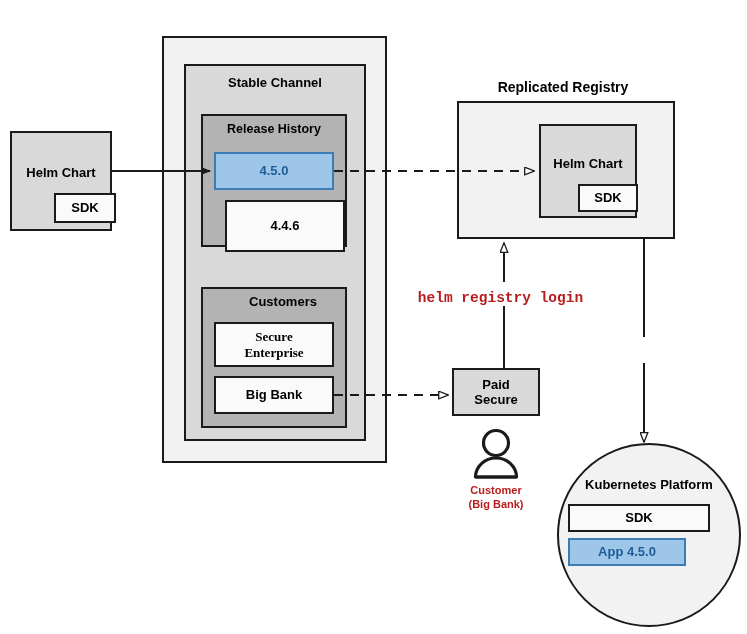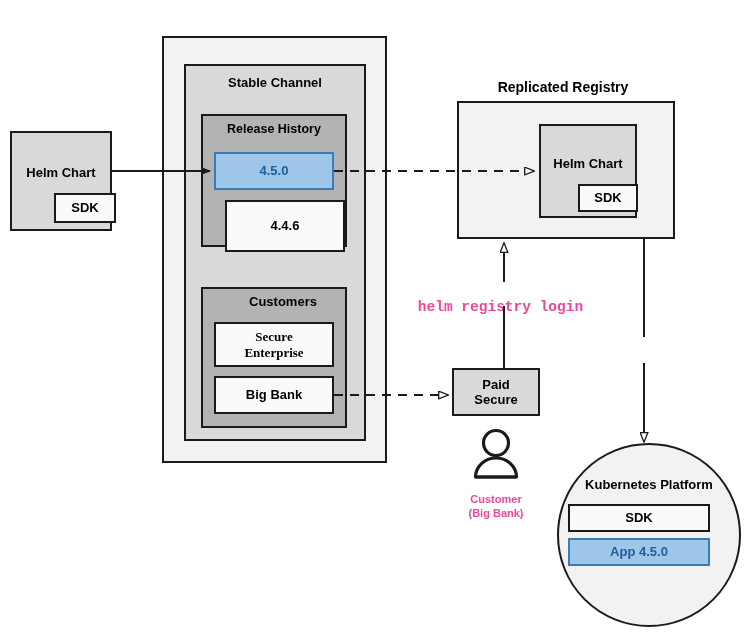--- a/index.html
+++ b/index.html
@@ -22,25 +22,24 @@
     display: flex;
     align-items: center;
     justify-content: center;
     text-align: center;
     color: #000000;
     font-weight: bold;
     line-height: 1.18;
   }
   .lbl {
     position: absolute;
-    color: #ec4899;
+    color: #b91c1c;
     font-weight: bold;
     text-align: center;
     white-space: pre;
-    margin-top: 9px;
   }
   .grp-title {
     position: absolute;
     left: 0;
     right: 0;
     text-align: center;
     font-weight: bold;
     color: #000000;
   }
   .fill-lightest { background: #f2f2f2; }
@@ -108,21 +107,21 @@
   <div class="box fill-light" style="left:452px; top:368px; width:88px; height:48px; font-size:13px; white-space:pre-line;">Paid
 Secure</div>
 
   <div class="lbl" style="left:432px; top:483px; width:128px; font-size:11px; line-height:1.3;">Customer
 (Big Bank)</div>
 
   <div class="circle" style="left:557px; top:443px; width:184px; height:184px;"></div>
   <div class="grp-title" style="left:557px; top:477px; width:184px; font-size:13px;">Kubernetes Platform</div>
 
   <div class="box fill-white" style="left:568px; top:504px; width:142px; height:28px; font-size:13px;">SDK</div>
-  <div class="box fill-blue" style="left:568px; top:538px; width:142px; height:28px; font-size:13px;">App 4.5.0</div>
+  <div class="box fill-blue" style="left:568px; top:538px; width:118px; height:28px; font-size:13px;">App 4.5.0</div>
 
   <div class="lbl mono" style="left:393px; top:290px; width:215px; font-size:14.5px;">helm registry login</div>
 
 
   <svg class="overlay" viewBox="0 0 747 634">
     <defs>
       <marker id="arrow-solid" markerWidth="10" markerHeight="8" refX="9" refY="4" orient="auto" markerUnits="userSpaceOnUse">
         <path d="M0,0 L10,4 L0,8 z" fill="#1a1a1a"></path>
       </marker>
       <marker id="arrow-open" markerWidth="11" markerHeight="9" refX="10" refY="4.5" orient="auto" markerUnits="userSpaceOnUse">

